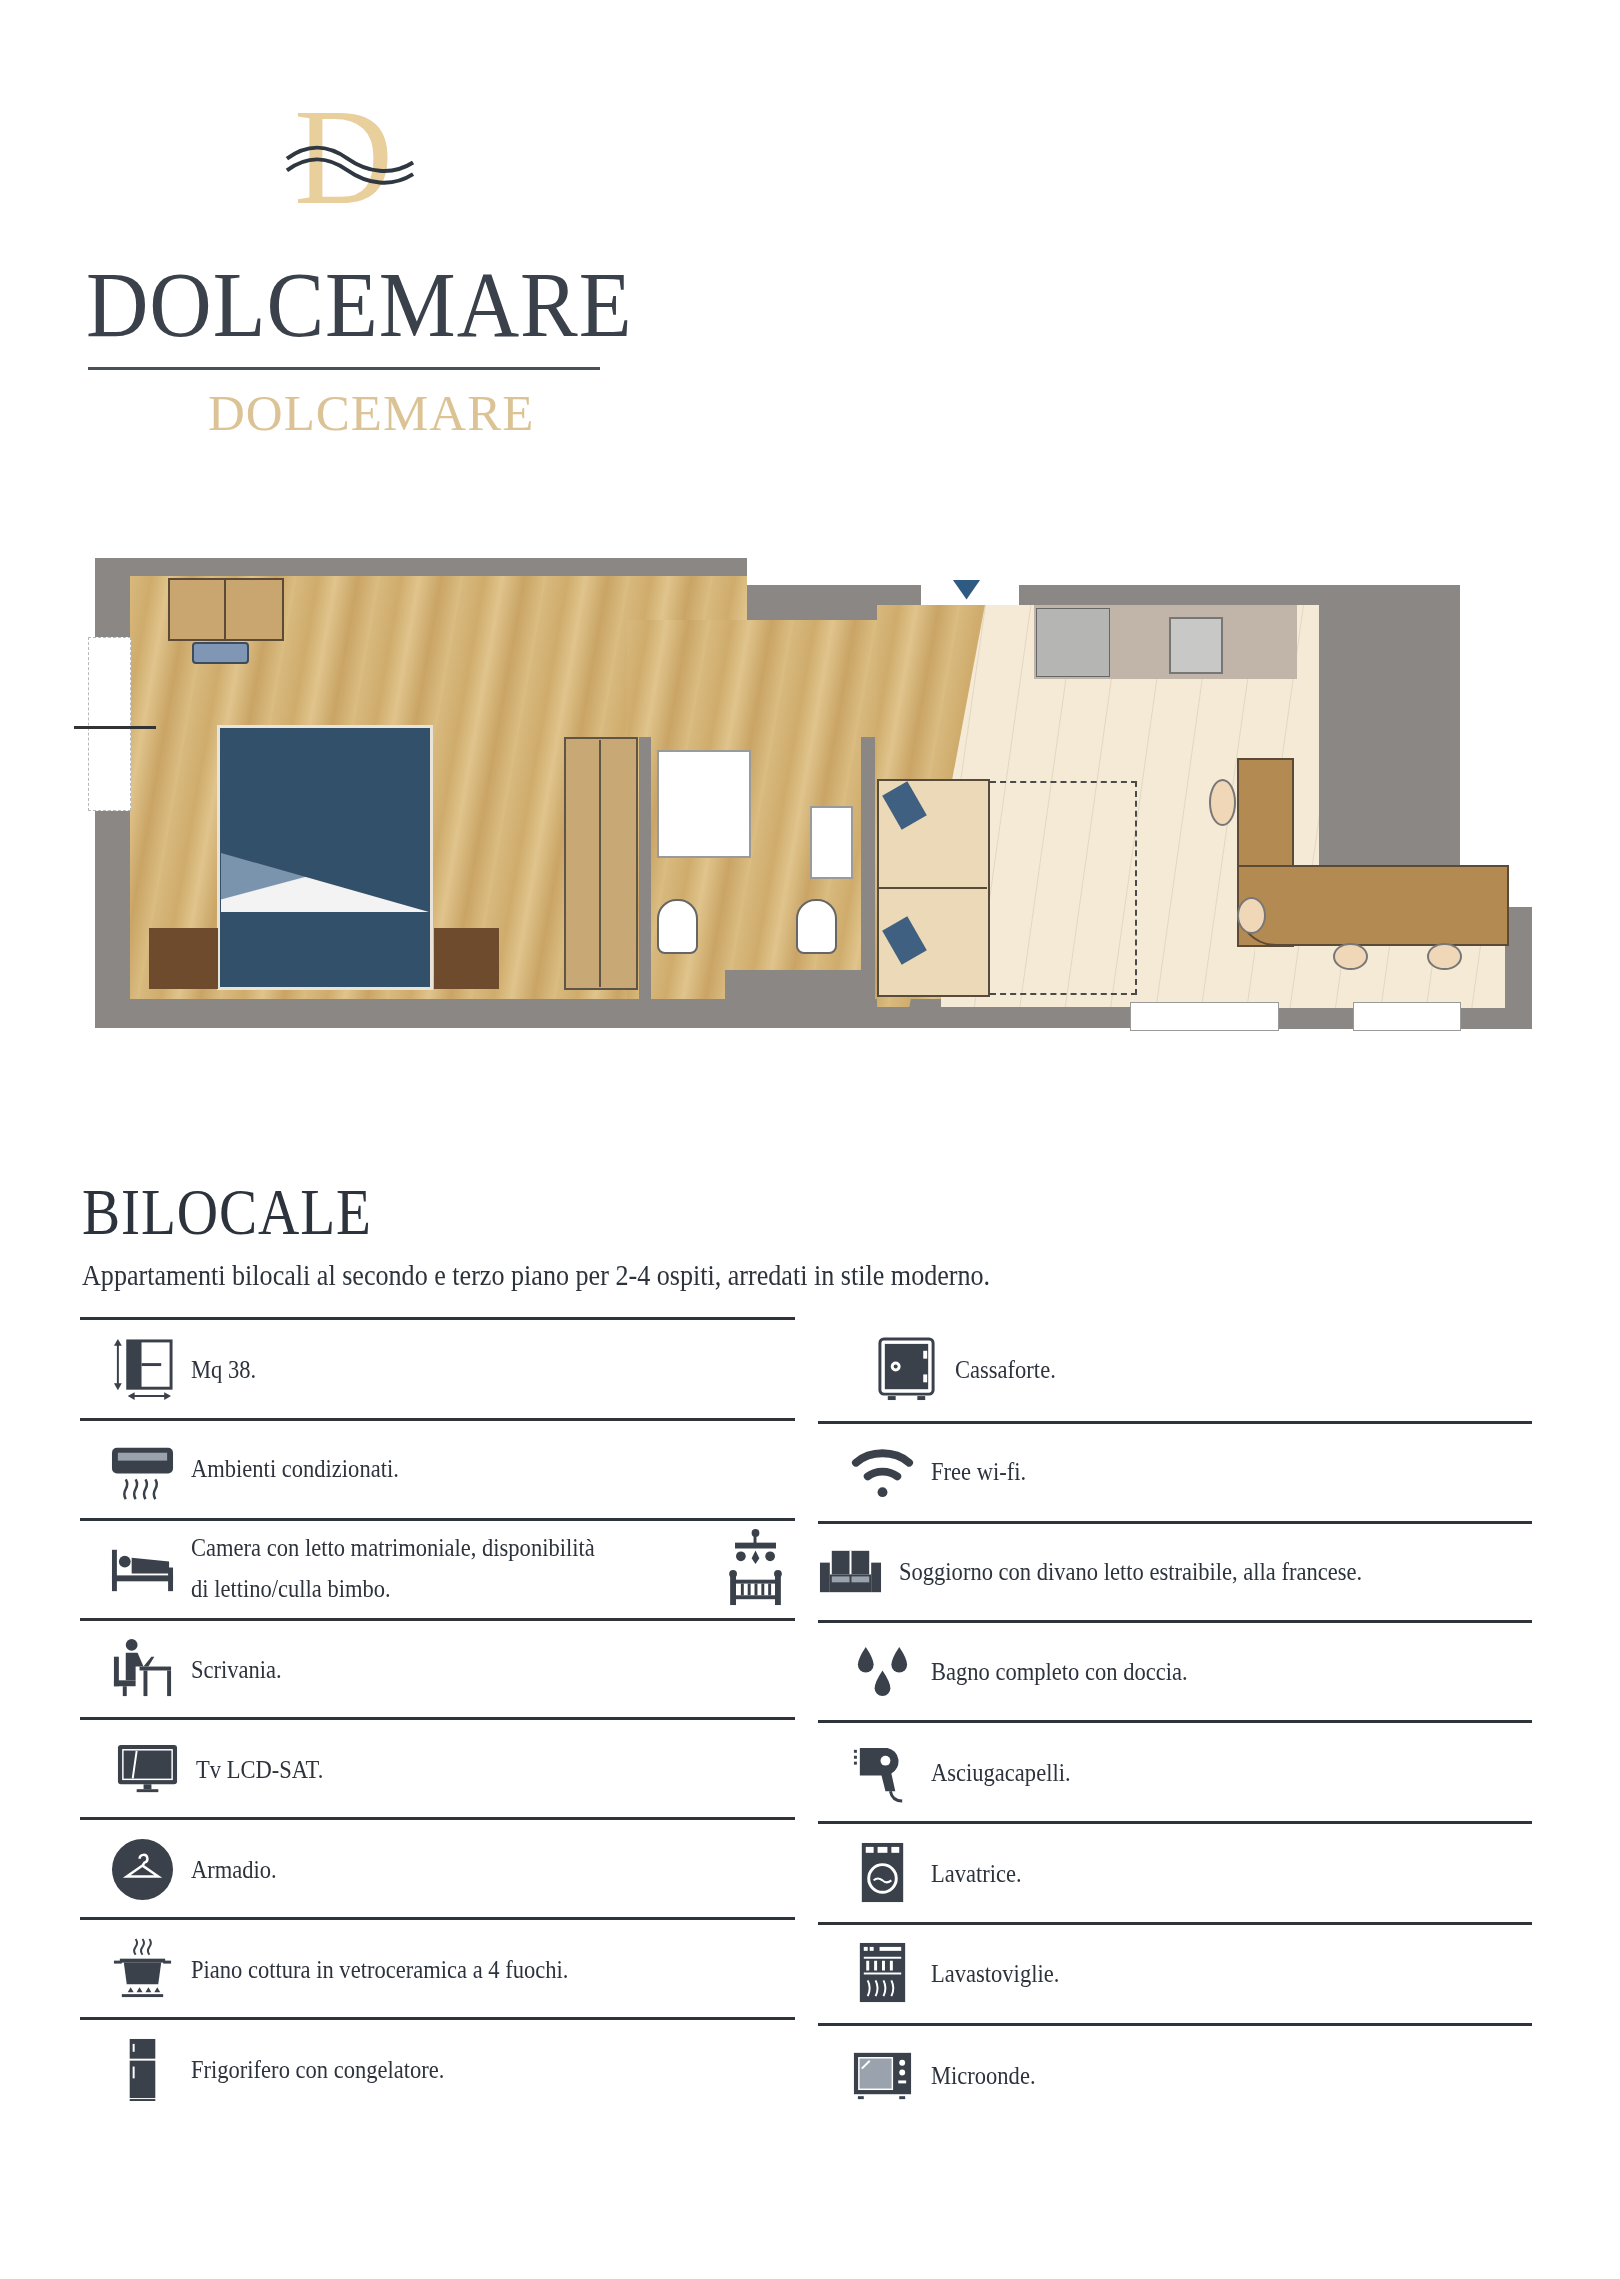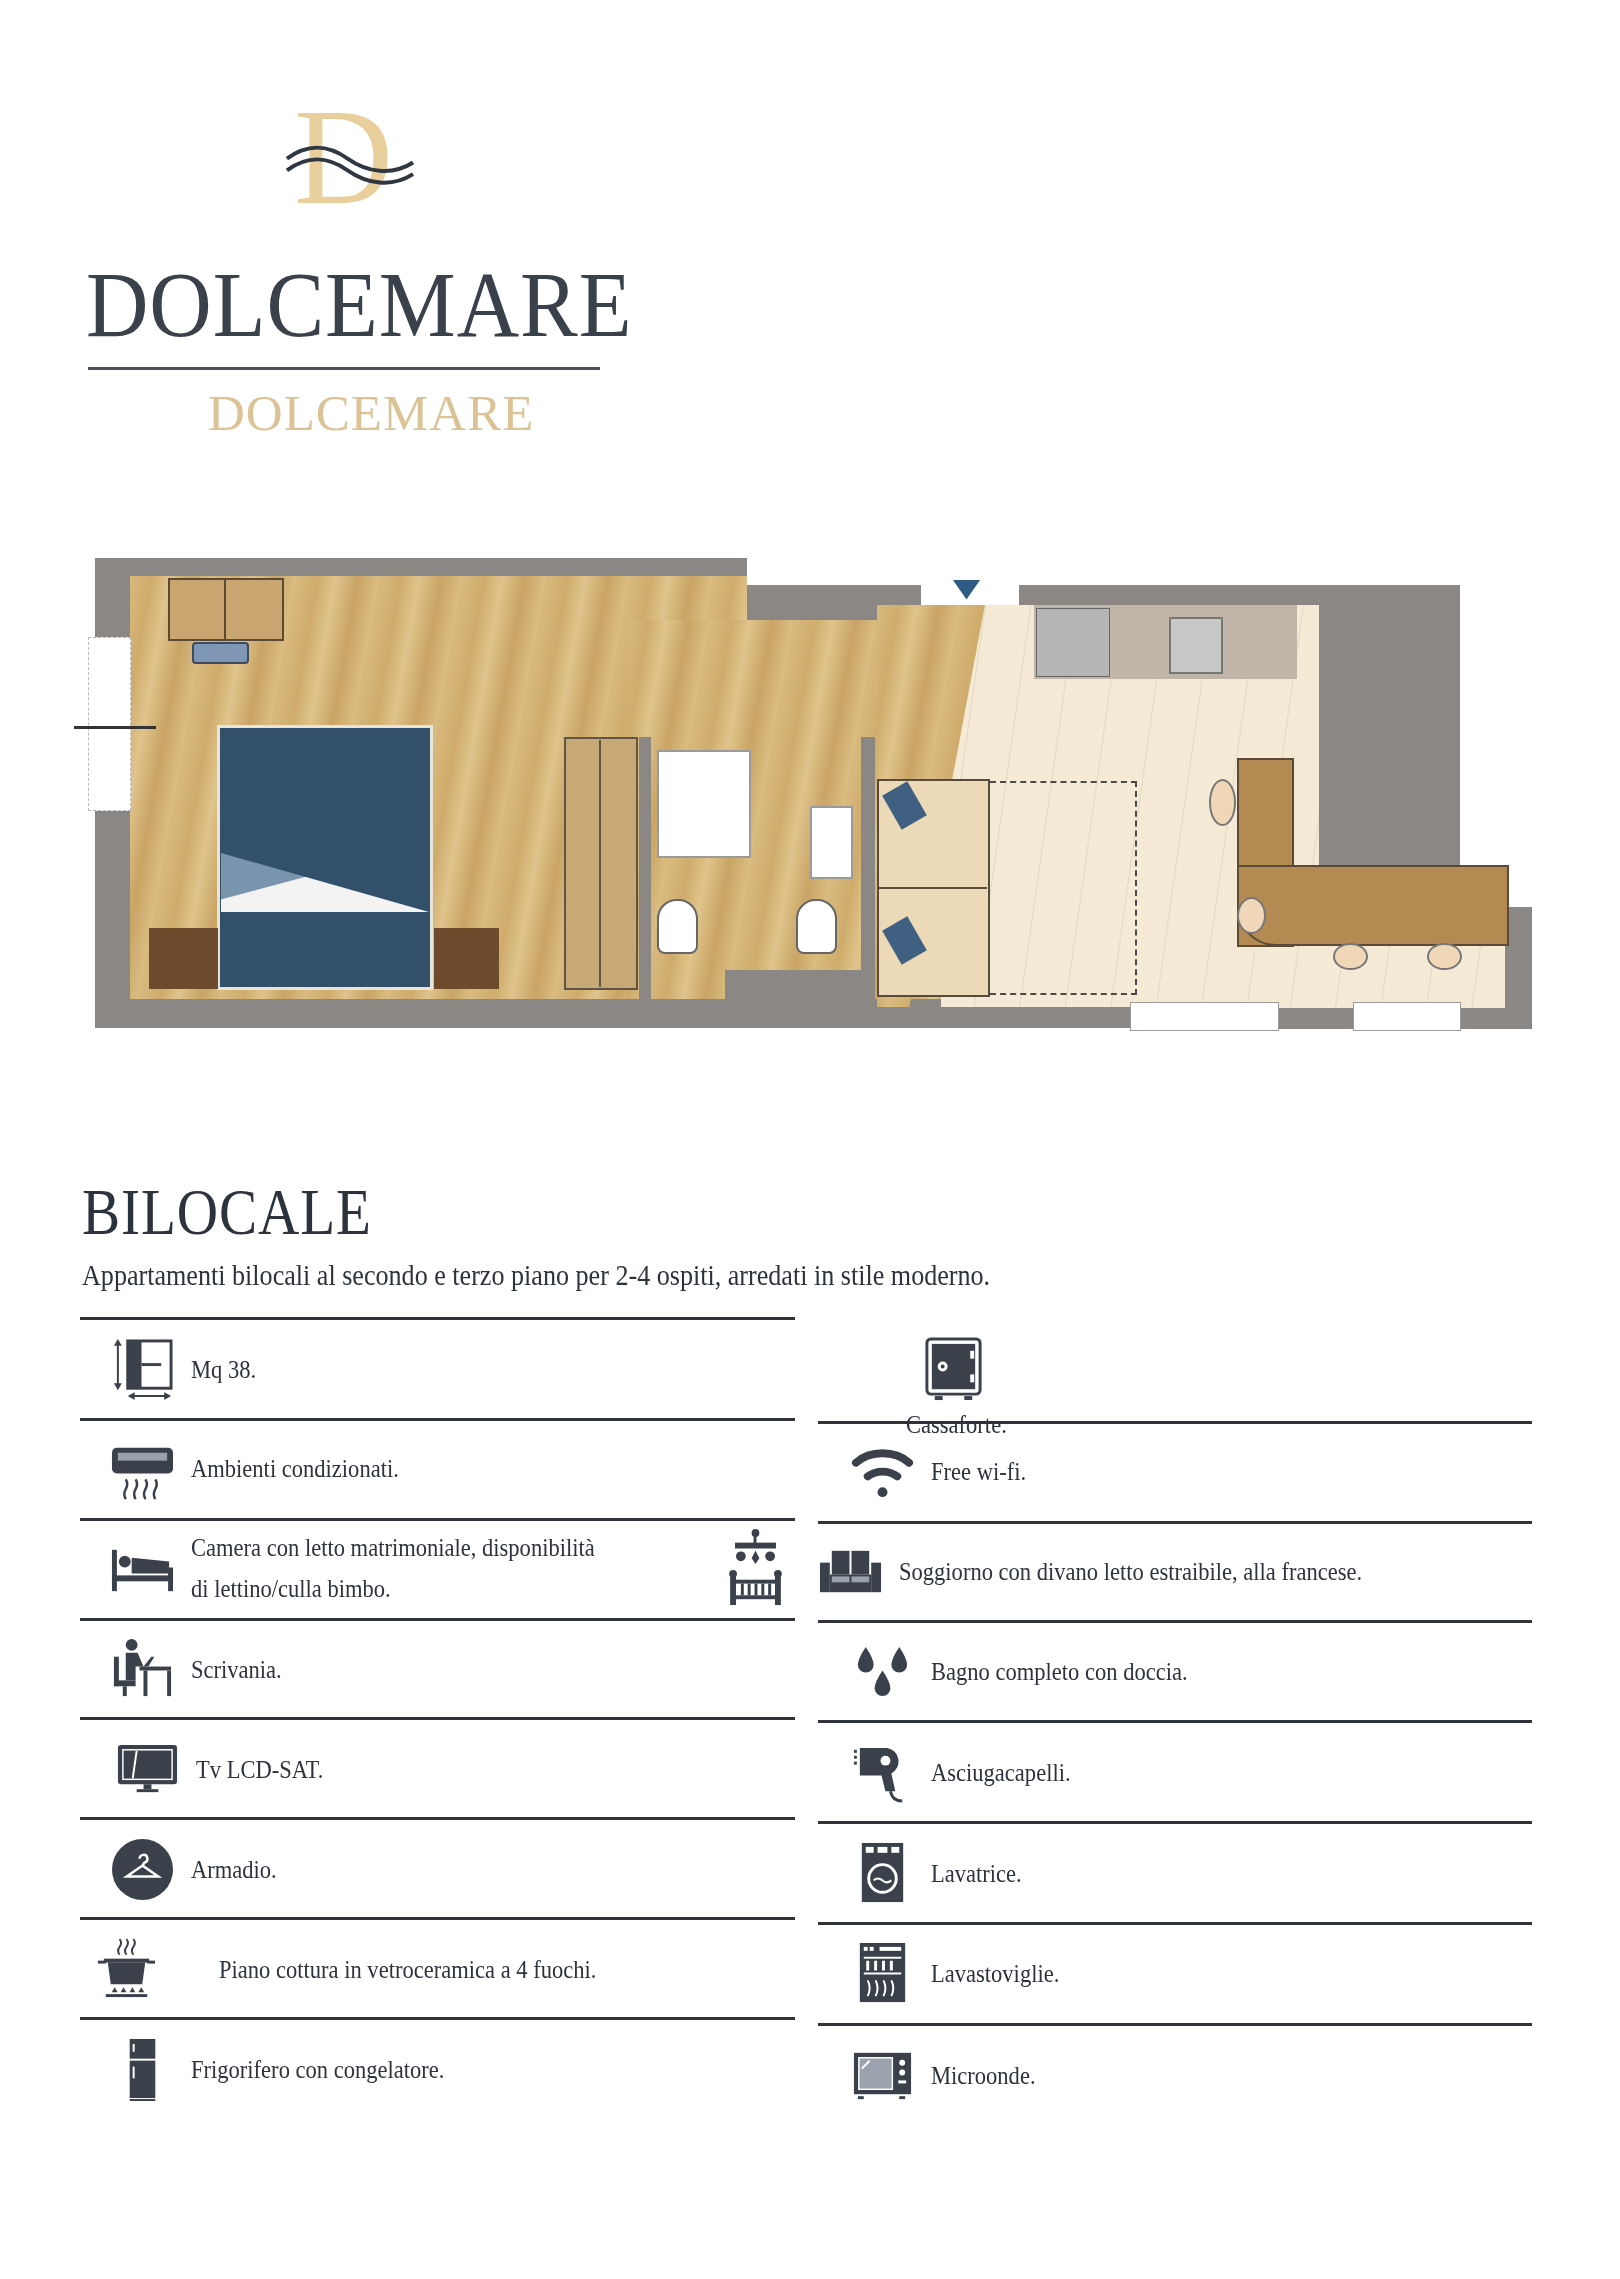--- a/index.html
+++ b/index.html
@@ -228,21 +228,21 @@
 <div class="amenity" style="left:108px;top:1835px;">
   <span class="ico">
     <svg viewBox="0 0 66 66">
         <circle cx="33" cy="33" r="31" fill="#3a414b"></circle>
         <path d="M30 22 a4 4 0 1 1 5 4 l-2 3 l16 11 h-32 l16 -11" fill="none" stroke="#ffffff" stroke-width="2.5"></path>
       </svg>
   </span>
   <span class="txt">Armadio.</span>
 </div>
 
-<div class="amenity" style="left:92px;top:1935px;gap:44px;">
+<div class="amenity" style="left:108px;top:1935px;">
   <span class="ico">
     <svg viewBox="0 0 66 66">
         <path d="M26 2 q3 4 0 8 q-3 4 0 8 M33 2 q3 4 0 8 q-3 4 0 8 M40 2 q3 4 0 8 q-3 4 0 8" fill="none" stroke="#3a414b" stroke-width="2"></path>
         <rect x="10" y="22" width="46" height="4" fill="#3a414b"></rect>
         <rect x="4" y="24" width="8" height="3" fill="#3a414b"></rect>
         <rect x="54" y="24" width="8" height="3" fill="#3a414b"></rect>
         <path d="M14 26 h38 l-3 22 h-32 z" fill="#3a414b"></path>
         <polygon points="18,56 21,51 24,56" fill="#3a414b"></polygon>
         <polygon points="27,56 30,51 33,56" fill="#3a414b"></polygon>
         <polygon points="36,56 39,51 42,56" fill="#3a414b"></polygon>
@@ -259,21 +259,21 @@
         <rect x="20" y="2" width="26" height="20" fill="#3a414b"></rect>
         <rect x="20" y="24" width="26" height="38" fill="#3a414b"></rect>
         <rect x="23" y="7" width="2" height="8" fill="#ffffff"></rect>
         <rect x="23" y="30" width="2" height="12" fill="#ffffff"></rect>
         <rect x="20" y="63" width="26" height="2" fill="#3a414b"></rect>
       </svg>
   </span>
   <span class="txt">Frigorifero con congelatore.</span>
 </div>
 
-<div class="amenity" style="left:892px;top:1335px;flex-direction:column;">
+<div class="amenity" style="left:872px;top:1335px;">
   <span class="ico">
     <svg viewBox="0 0 66 66">
         <rect x="6" y="2" width="54" height="56" rx="4" fill="none" stroke="#3a414b" stroke-width="3"></rect>
         <rect x="11" y="7" width="44" height="46" fill="#3a414b"></rect>
         <circle cx="22" cy="30" r="5" fill="#ffffff"></circle>
         <circle cx="22" cy="30" r="2" fill="#3a414b"></circle>
         <rect x="50" y="14" width="4" height="8" fill="#ffffff"></rect>
         <rect x="50" y="38" width="4" height="8" fill="#ffffff"></rect>
         <rect x="14" y="60" width="8" height="4" fill="#3a414b"></rect>
         <rect x="44" y="60" width="8" height="4" fill="#3a414b"></rect>

